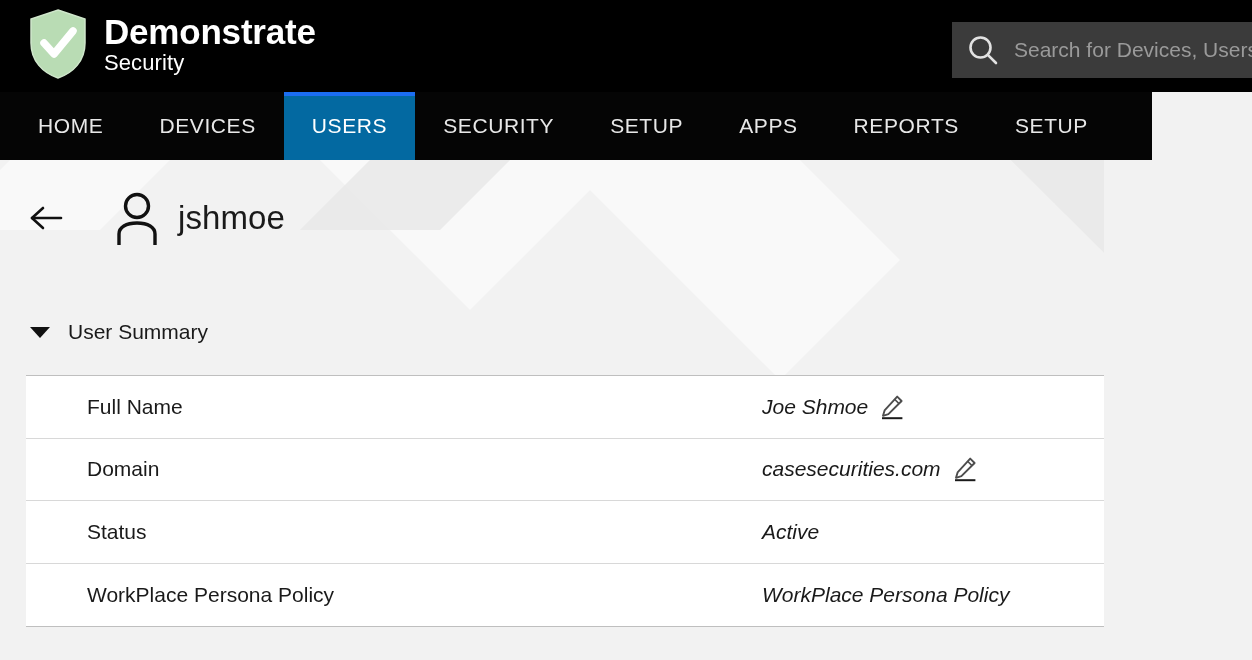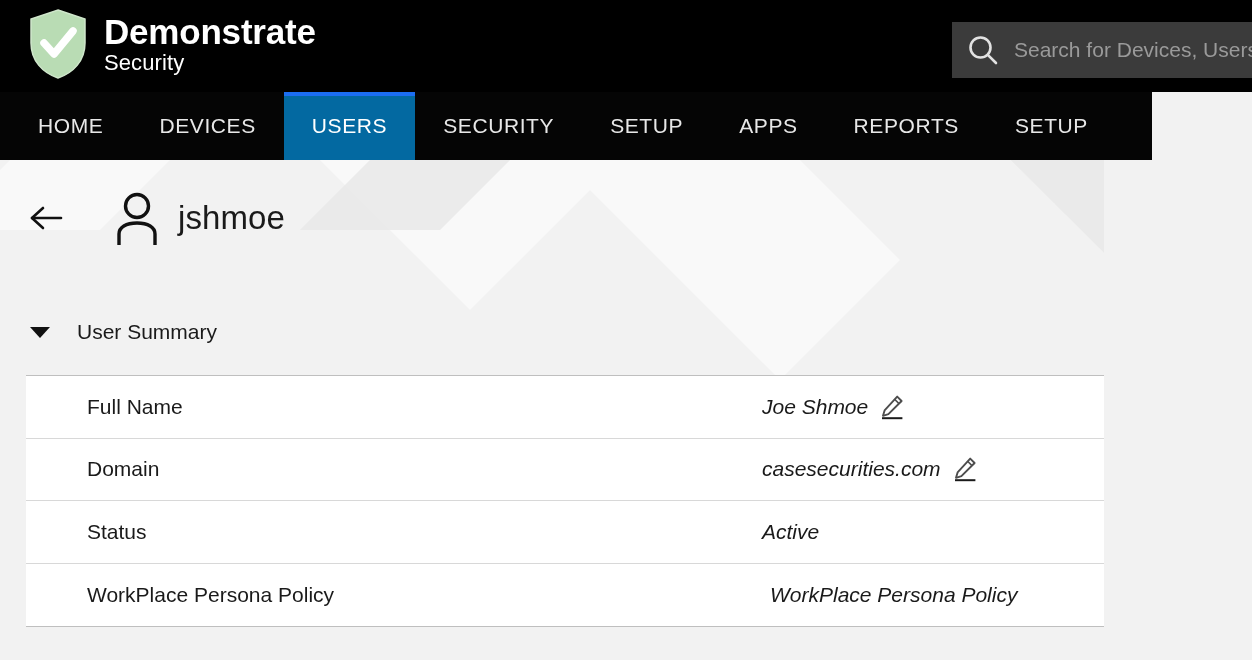--- a/index.html
+++ b/index.html
@@ -162,42 +162,42 @@
     display: flex;
     align-items: center;
     cursor: pointer;
   }
   .caret {
     margin-left: 26px;
     width: 28px; height: 28px;
     display: flex; align-items: center; justify-content: center;
   }
   .section-title {
-    margin-left: 23px;
+    margin-left: 14px;
     font-size: 21px;
     color: #1a1a1a;
   }
 
   .summary-table {
     position: absolute;
     left: 26px; top: 215px;
     width: 1226px;
     background: #ffffff;
     border-top: 1px solid #bfbfbf;
     border-bottom: 1px solid #bfbfbf;
     box-sizing: border-box;
   }
   .summary-row {
     display: flex;
     align-items: center;
     height: 62.5px;
     border-bottom: 1px solid #d8d8d8;
     box-sizing: border-box;
   }
-  .summary-row:last-child { border-bottom: 0; gap: 8px; }
+  .summary-row:last-child { border-bottom: 0; }
   .cell-label {
     flex: 0 0 736px;
     padding-left: 61px;
     box-sizing: border-box;
     font-size: 21px;
     color: #1a1a1a;
   }
   .cell-value {
     flex: 1 1 auto;
     display: flex;

